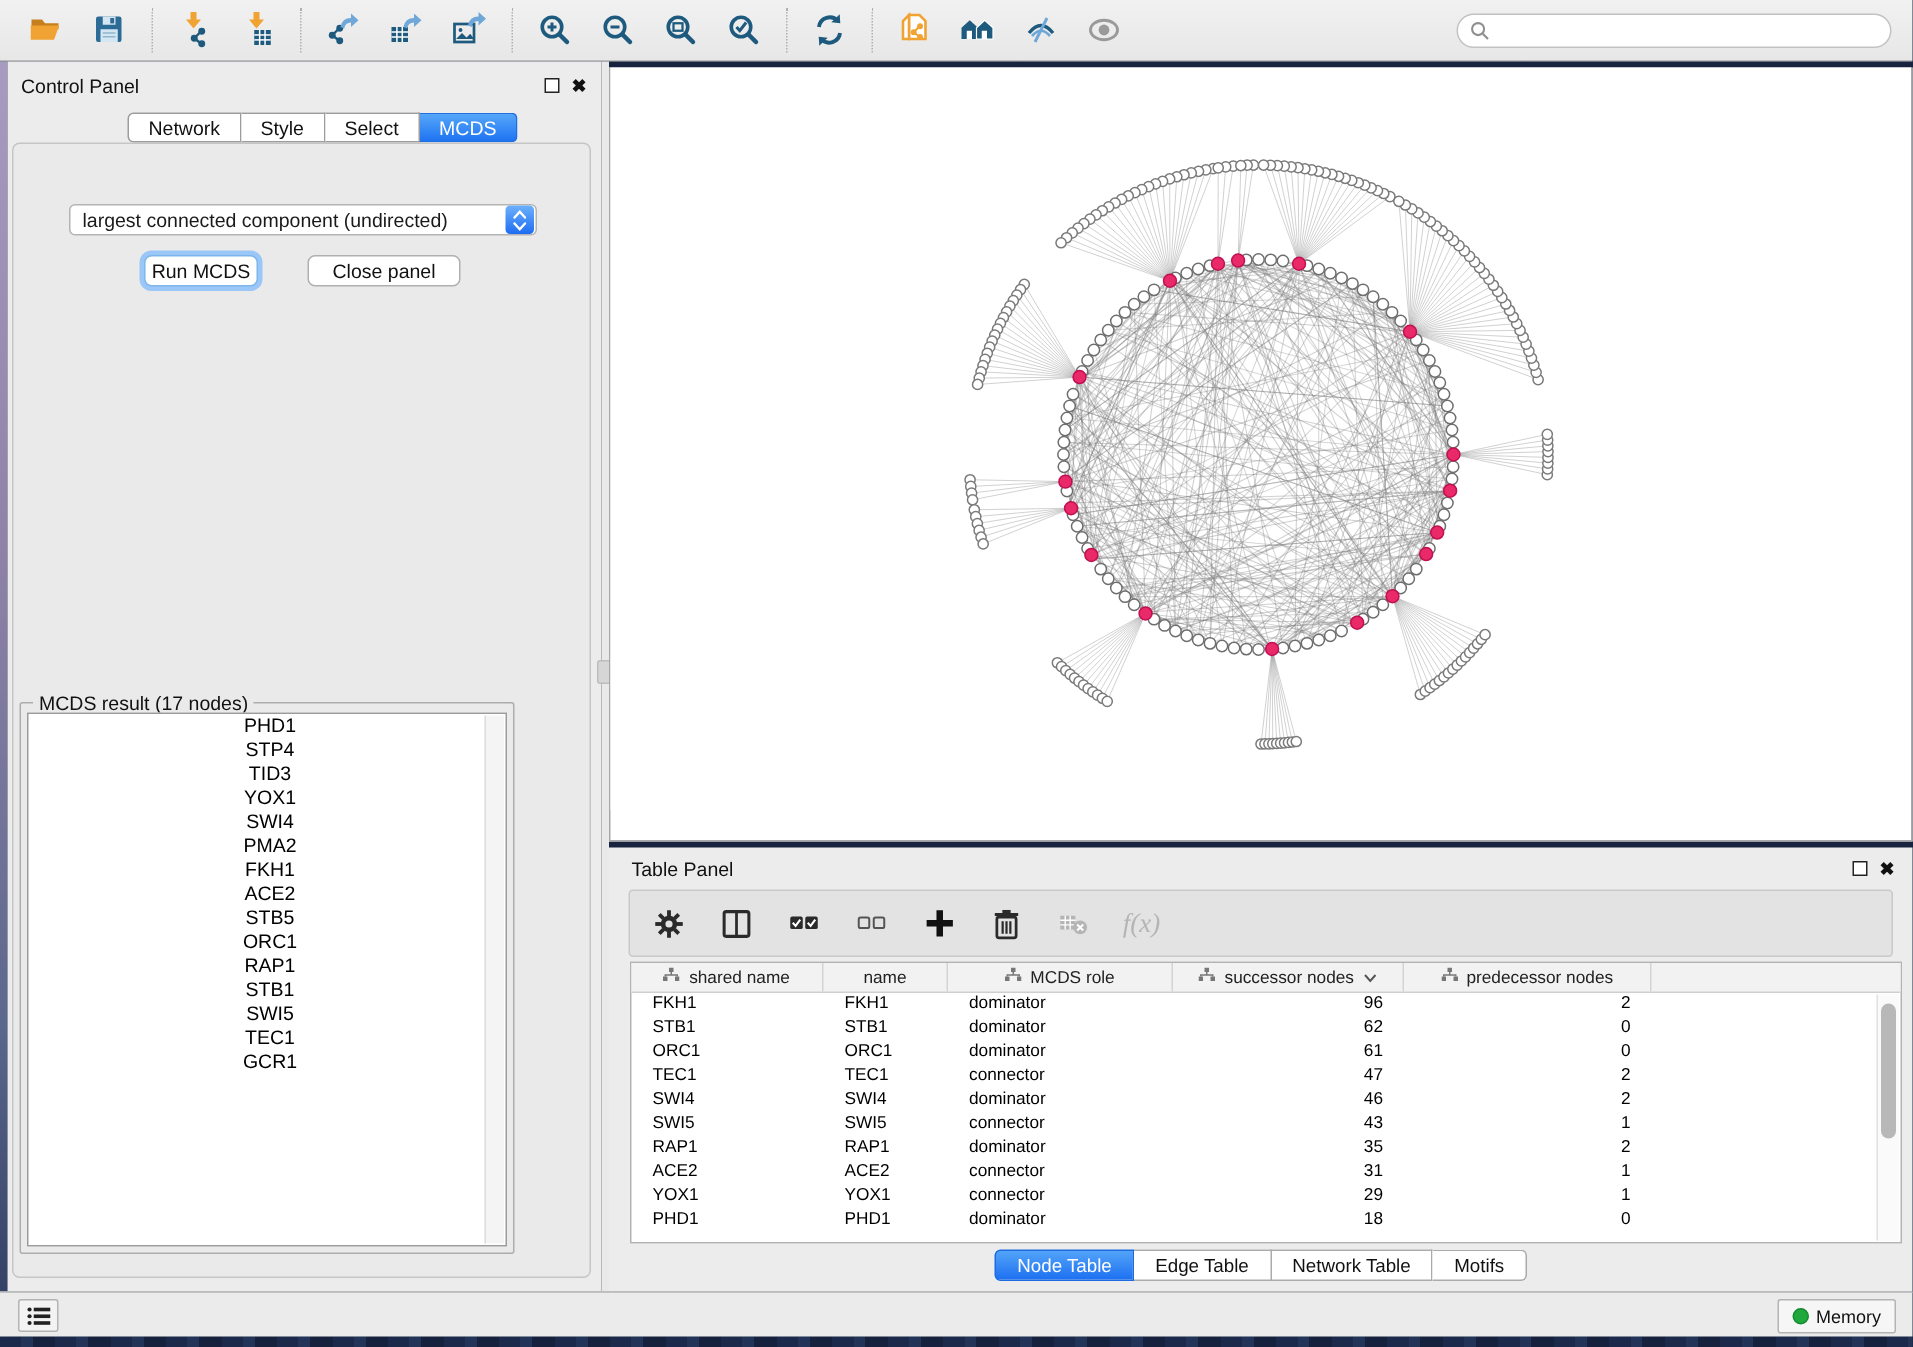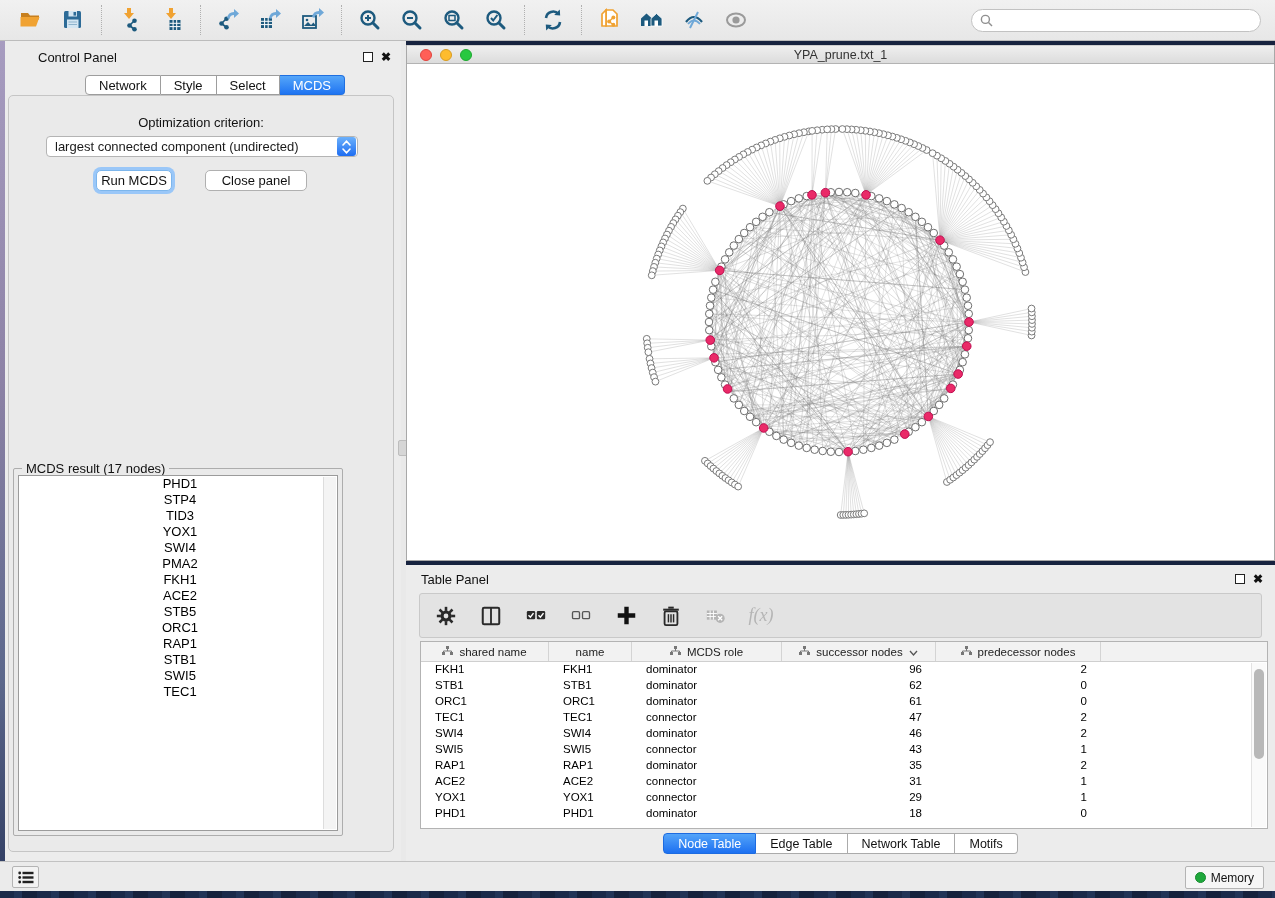--- a/index.html
+++ b/index.html
@@ -18,21 +18,21 @@
     display:flex; align-items:center; padding:0 10px; }
   .tb-icon { width:30px; height:30px; display:flex; align-items:center; justify-content:center; margin:0 6px; flex:0 0 auto; }
   .tb-sep { width:1px; height:30px; margin:0 7px; border-left:1px dotted #b0b0b0; flex:0 0 auto; }
   #search-wrap { margin-left:auto; margin-right:4px; }
   #search-box { width:290px; height:23px; background:#fff; border:1px solid #c2c2c2; border-radius:12px;
     display:flex; align-items:center; padding:0 8px; }
   #search-input { border:none; outline:none; flex:1; font-size:12px; background:transparent; margin-left:5px; }
 
   
   #control-panel { position:absolute; left:5px; top:41px; width:396px; height:820px; background:#ececec; }
-  #cp-titlebar { height:26px; display:flex; align-items:center; padding:6px 10px 0 9px;margin-left:24px; }
+  #cp-titlebar { height:26px; display:flex; align-items:center; padding:6px 10px 0 9px; }
   #cp-title { font-size:13px; color:#111; }
   .win-btns { margin-left:auto; display:flex; align-items:center; gap:8px; }
   .float-icon { width:10px; height:10px; border:1.5px solid #222; display:inline-block; background:#fff; }
   .close-icon { font-size:12px; font-weight:bold; color:#111; line-height:10px; }
   #cp-tabs { position:absolute; left:80px; top:34px; display:flex; }
   .cp-tab { height:20px; padding:2px 13px 0; font-size:13px; background:#fff; border:1px solid #9d9d9d; border-left:none;
     color:#111; text-align:center; }
   .cp-tab:first-child { border-left:1px solid #9d9d9d; border-radius:4px 0 0 4px; }
   .cp-tab:last-child { border-radius:0 4px 4px 0; }
   .cp-tab.active { background:linear-gradient(#55a6f9,#1f74f2); color:#fff; border-color:#1f6fe0; }
@@ -284,21 +284,20 @@
       <span class="close-icon">✖</span>
     </span>
   </div>
   <div id="cp-tabs">
       <div class="cp-tab">Network</div>
       <div class="cp-tab">Style</div>
       <div class="cp-tab">Select</div>
       <div class="cp-tab active">MCDS</div>
     </div>
   <div id="cp-content">
-    <div id="opt-label">Optimization criterion:</div>
     <div id="opt-select">
       <span id="opt-select-value">largest connected component (undirected)</span>
       <span id="opt-stepper">
         <svg width="9" height="14" viewBox="0 0 9 14">
           <path d="M1 5 L4.5 1.2 L8 5" fill="none" stroke="#fff" stroke-width="1.6" stroke-linecap="round"></path>
           <path d="M1 9 L4.5 12.8 L8 9" fill="none" stroke="#fff" stroke-width="1.6" stroke-linecap="round"></path>
         </svg>
       </span>
     </div>
     <div id="run-btn" class="cp-btn">Run MCDS</div>
@@ -314,38 +313,33 @@
             <div class="mcds-item">SWI4</div>
             <div class="mcds-item">PMA2</div>
             <div class="mcds-item">FKH1</div>
             <div class="mcds-item">ACE2</div>
             <div class="mcds-item">STB5</div>
             <div class="mcds-item">ORC1</div>
             <div class="mcds-item">RAP1</div>
             <div class="mcds-item">STB1</div>
             <div class="mcds-item">SWI5</div>
             <div class="mcds-item">TEC1</div>
+            <div class="mcds-item">GCR1</div>
           </div>
         <div id="mcds-scroll"></div>
       </div>
     </div>
   </div>
 </div>
 
 <div id="v-splitter">
     <div class="grip"></div>
   </div>
 
 <div id="network-window">
-  <div id="nw-titlebar">
-    <span class="traffic" id="tl-red"></span>
-    <span class="traffic" id="tl-yellow"></span>
-    <span class="traffic" id="tl-green"></span>
-    <span id="nw-title">YPA_prune.txt_1</span>
-  </div>
   <div id="network-canvas"><svg width="867" height="495">
         <g>
           <line x1="326.8277907312568" y1="334.4120827980215" x2="311.1290568345273" y2="210.1438081509919" stroke="#777777" stroke-opacity="0.3" stroke-width="0.7"></line>
           <line x1="508.41208279802146" y1="363.1722092687432" x2="362.3425166527304" y2="367.76263031526196" stroke="#777777" stroke-opacity="0.3" stroke-width="0.7"></line>
           <line x1="494.627977633223" y1="144.08013159429774" x2="303.02508882911786" y2="274.2933203633595" stroke="#777777" stroke-opacity="0.3" stroke-width="0.7"></line>
           <line x1="415.70667963664044" y1="129.0250888291179" x2="337.2340784352165" y2="346.9911237707295" stroke="#777777" stroke-opacity="0.3" stroke-width="0.7"></line>
           <line x1="514.8651186673297" y1="358.1667215608526" x2="304.30265740527045" y2="233.6404291038558" stroke="#777777" stroke-opacity="0.3" stroke-width="0.7"></line>
           <line x1="440.1627675388108" y1="128.2565253043247" x2="526.7659215647835" y2="346.9911237707295" stroke="#777777" stroke-opacity="0.3" stroke-width="0.7"></line>
           <line x1="423.83723246118916" y1="387.74347469567533" x2="391.82779073125687" y2="134.36265288163003" stroke="#777777" stroke-opacity="0.3" stroke-width="0.7"></line>
           <line x1="479.8561918490081" y1="137.12905683452732" x2="302" y2="258" stroke="#777777" stroke-opacity="0.3" stroke-width="0.7"></line>

